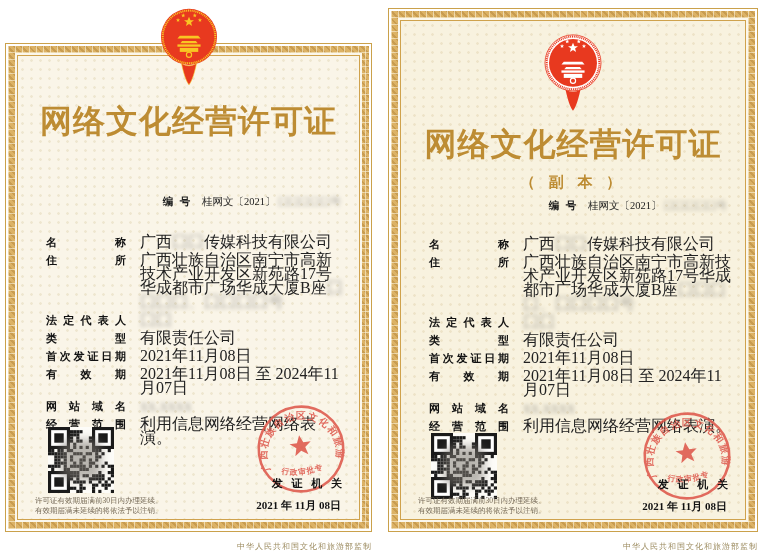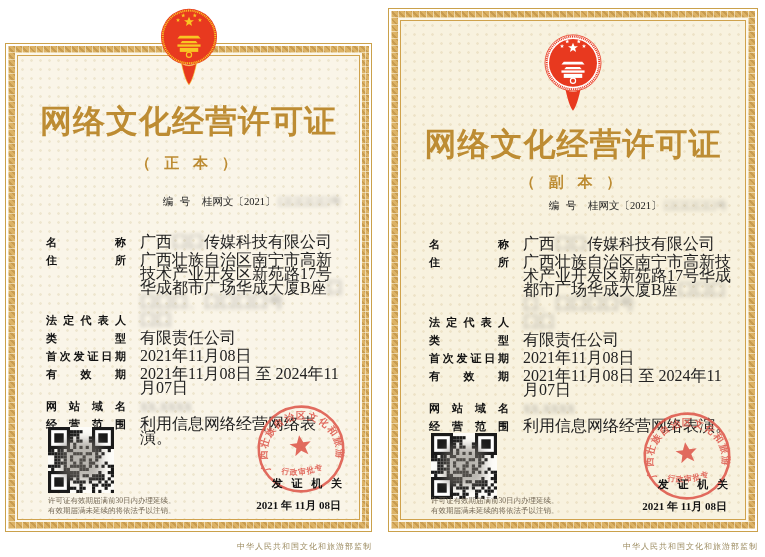--- a/index.html
+++ b/index.html
@@ -46,42 +46,42 @@
     position:absolute;left:0;right:0;text-align:center;
     font-size:15px;font-weight:bold;color:#bd8c33;letter-spacing:5px;
   }
   .c0 .subtitle{top:98px;}
   .c1 .subtitle{top:152px;}
   .numline{
     position:absolute;right:18px;font-size:10.5px;color:#1c1c1c;white-space:nowrap;
   }
   .c0 .numline{top:139px;}
   .c1 .numline{top:178px;}
-  .numline .nlabel{font-weight:normal;margin-right:7px;letter-spacing:2px;}
+  .numline .nlabel{font-weight:bold;margin-right:7px;letter-spacing:2px;}
   
   .fields{position:absolute;left:28px;right:14px;}
   .c0 .fields{top:179px;}
   .c1 .fields{top:216px;}
   .frow{display:flex;margin-bottom:4px;line-height:14px;}
   .flabel{
     flex:0 0 80px;font-weight:bold;font-size:11px;color:#111;
     text-align:justify;text-align-last:justify;margin-right:14px;
   }
   .fvalue{flex:1;font-size:16px;color:#222;}
   .redact{filter:blur(2.3px);opacity:.5;color:#555;}
   
   .qr{position:absolute;left:30px;width:66px;height:66px;}
   .c0 .qr{top:371px;}
   .c1 .qr{top:412px;}
   .qr svg{width:100%;height:100%;display:block;}
   .qr-blur{
     position:absolute;left:13px;top:13px;width:40px;height:40px;border-radius:8px;
     background:rgba(128,122,115,.55);filter:blur(5px);
   }
-  .notes{position:absolute;left:30px;width:175px;font-size:7.5px;line-height:10px;color:#756a58;}
+  .notes{position:absolute;left:17px;width:175px;font-size:7.5px;line-height:10px;color:#756a58;}
   .c0 .notes{top:440px;}
   .c1 .notes{top:475px;}
   
   .seal-area{position:absolute;right:12px;width:92px;height:92px;z-index:1;}
   .c0 .seal-area{top:347px;}
   .c1 .seal-area{top:389px;}
   .seal-area svg{width:100%;height:100%;display:block;transform:rotate(-8deg);opacity:.85;}
   .authority{
     position:absolute;right:14px;font-size:11px;font-weight:bold;color:#111;
     letter-spacing:3px;z-index:2;white-space:nowrap;
@@ -130,21 +130,20 @@
             <path class="detail" d="M30,53 L70,53 L66,48 L34,48 Z"></path>
             <path class="detail" d="M35,61 L65,61 L62,57 L38,57 Z"></path>
             <rect class="detail" x="30" y="63" width="40" height="4"></rect>
             <rect class="detail" x="34" y="69" width="32" height="7"></rect>
             <circle cx="50" cy="81" r="4.5" fill="none" class="dstroke" stroke-width="2"></circle>
             <path d="M37,96 C42,120 47,129 50,133 C53,129 58,120 63,96 Q50,104 37,96 Z" fill="#e8391f" class="dstroke" stroke-width="1"></path>
           </svg>
         </div>
 
         <div class="title">网络文化经营许可证</div>
-        <div class="subtitle">（ 正  本 ）</div>
 
         <div class="numline">
           <span class="nlabel">编  号</span>
           <span>桂网文〔2021〕</span>
           <span class="redact">囗囗囗囗囗号</span>
         </div>
 
         <div class="fields">
           <div class="frow">
             <span class="flabel">名称</span>

